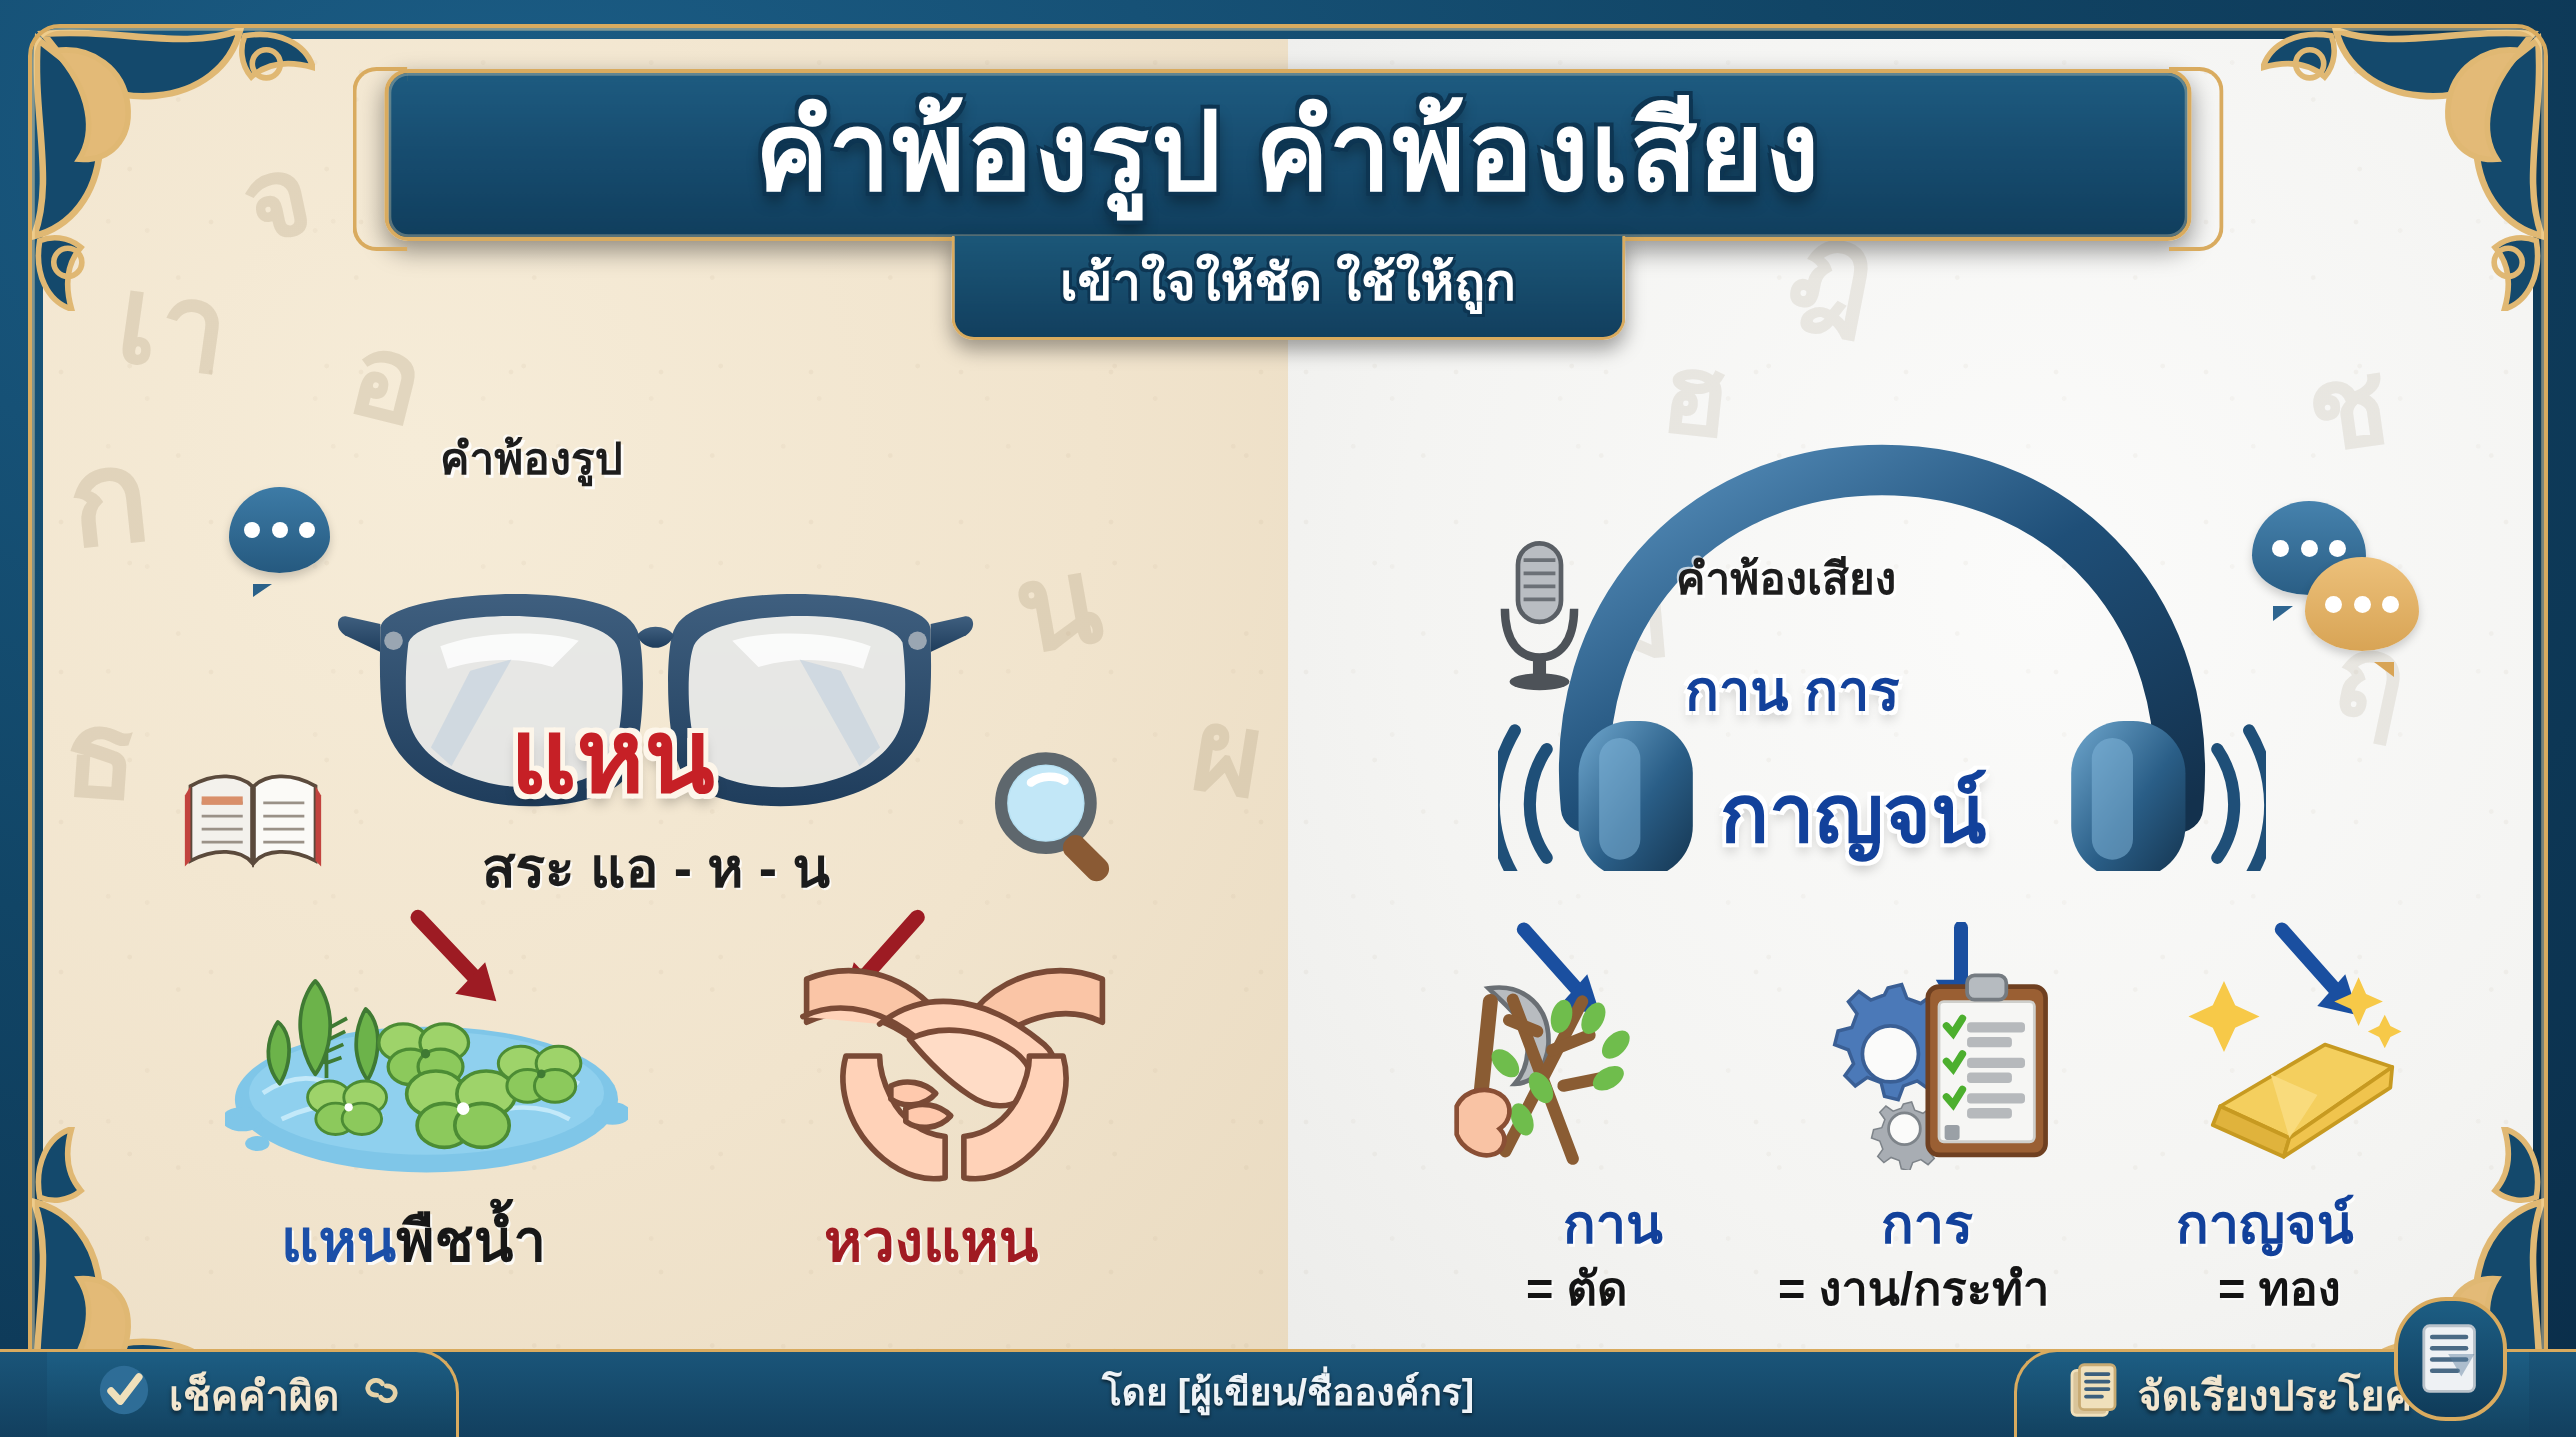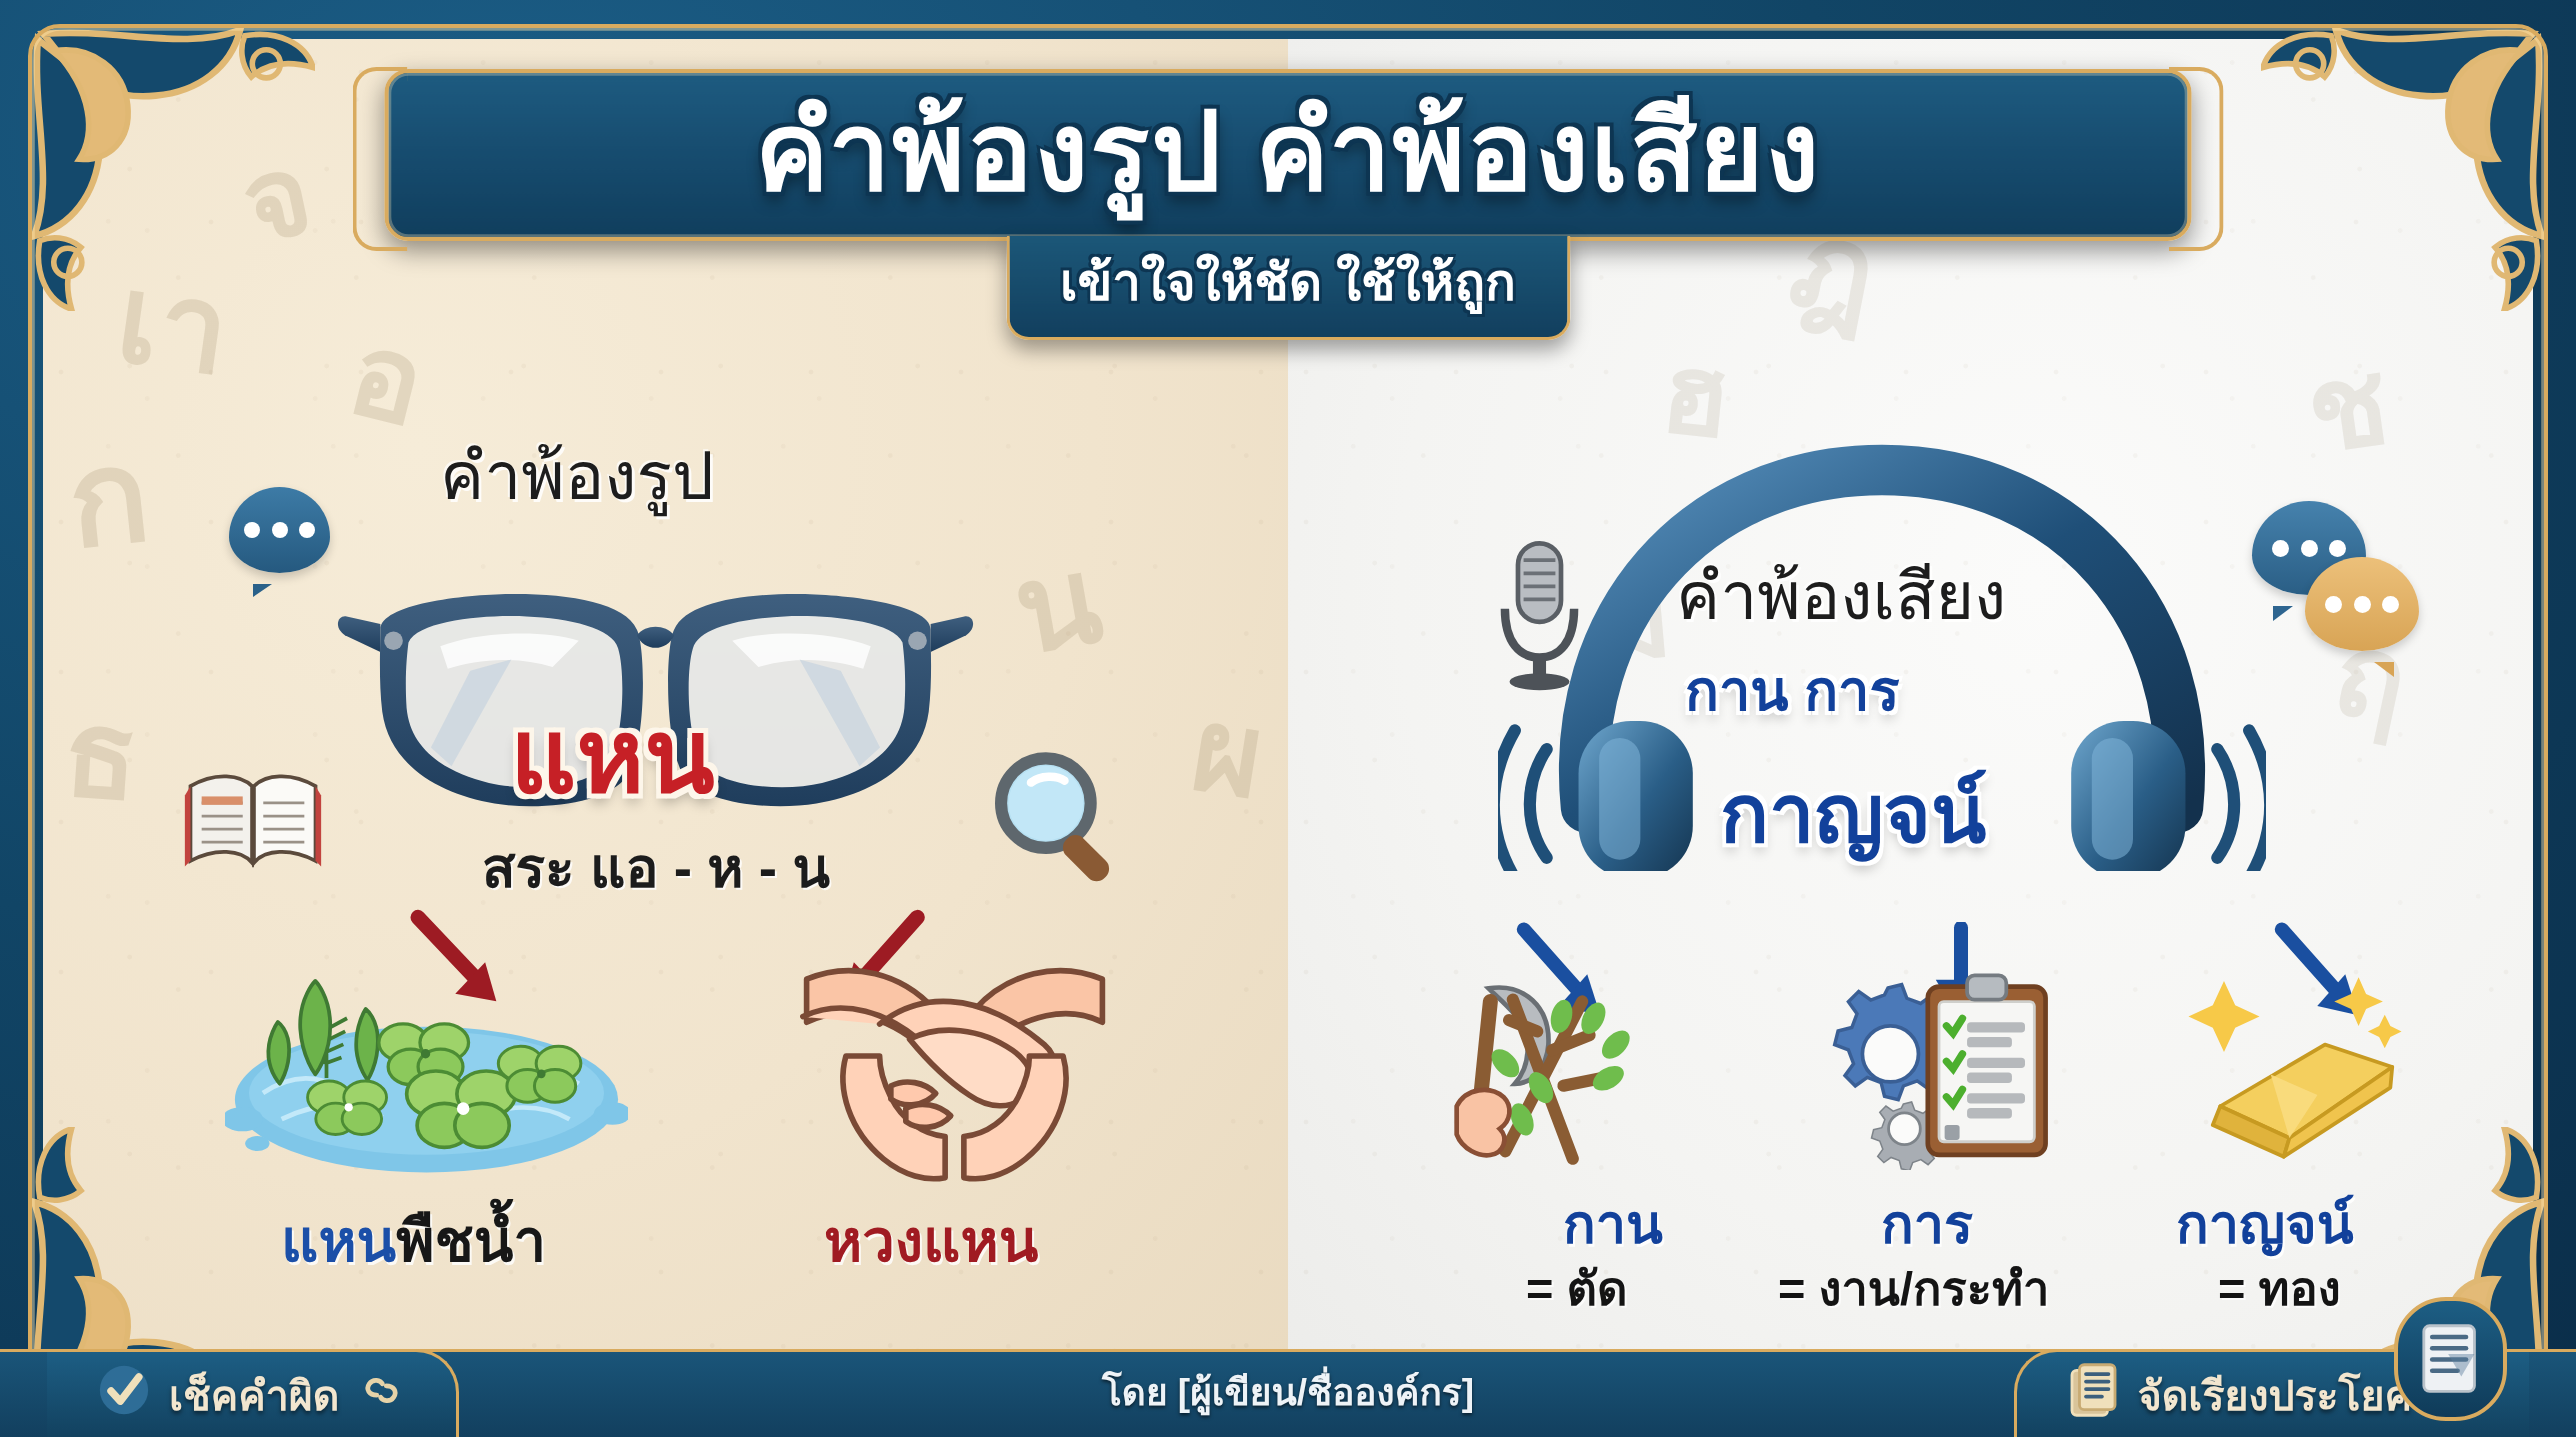--- a/index.html
+++ b/index.html
@@ -80,35 +80,35 @@
   .banner-main::before{left:-36px;border-right:none;border-radius:24px 0 0 24px;}
   .banner-main::after{right:-36px;border-left:none;border-radius:0 24px 24px 0;}
   .title{
     color:#ffffff;font-weight:bold;font-size:110px;letter-spacing:1.9px;
     line-height:1.12;
     text-shadow:
       -3.7px -3.7px 0 #0d3552, 3.7px -3.7px 0 #0d3552, -3.7px 3.7px 0 #0d3552, 3.7px 3.7px 0 #0d3552,
       0 9.4px 15px rgba(0,0,0,.45);
   }
   .sub-wrap{
-    position:relative;margin:-5.6px auto 0;width:564px;z-index:8;
+    position:relative;margin:-5.6px auto 0;width:674px;z-index:8;
   }
   .subtitle{
     background:linear-gradient(180deg,#1b5778 0%,#123f5e 100%);
     border:3.7px solid #d9ab5f;border-radius:0 0 22.5px 22.5px;
     border-top:none;
     padding:5.6px 28px 15px;text-align:center;
     box-shadow:0 9.4px 19px rgba(0,0,0,.35);
     color:#fff;font-weight:bold;font-size:51px;
     text-shadow:-2.8px -2.8px 0 #0d3552,2.8px -2.8px 0 #0d3552,-2.8px 2.8px 0 #0d3552,2.8px 2.8px 0 #0d3552;
   }
 
   
   .sec-head{
-    position:absolute;font-weight:normal;font-size:66px;color:#1d1d1d;
+    position:absolute;font-weight:bold;font-size:44px;color:#1d1d1d;
     text-shadow:2.8px 2.8px 0 rgba(255,255,255,.85), -1.9px -1.9px 0 rgba(255,255,255,.7);
     z-index:5;white-space:nowrap;
   }
   .sec-head-l{left:440px;top:423px;}
   .sec-head-r{left:1676px;top:543px;text-align:right;}
 
   
   .glasses{position:absolute;left:328px;top:562px;width:655px;height:281px;z-index:3;}
   .word-red{
     position:absolute;left:510px;top:674px;z-index:5;

